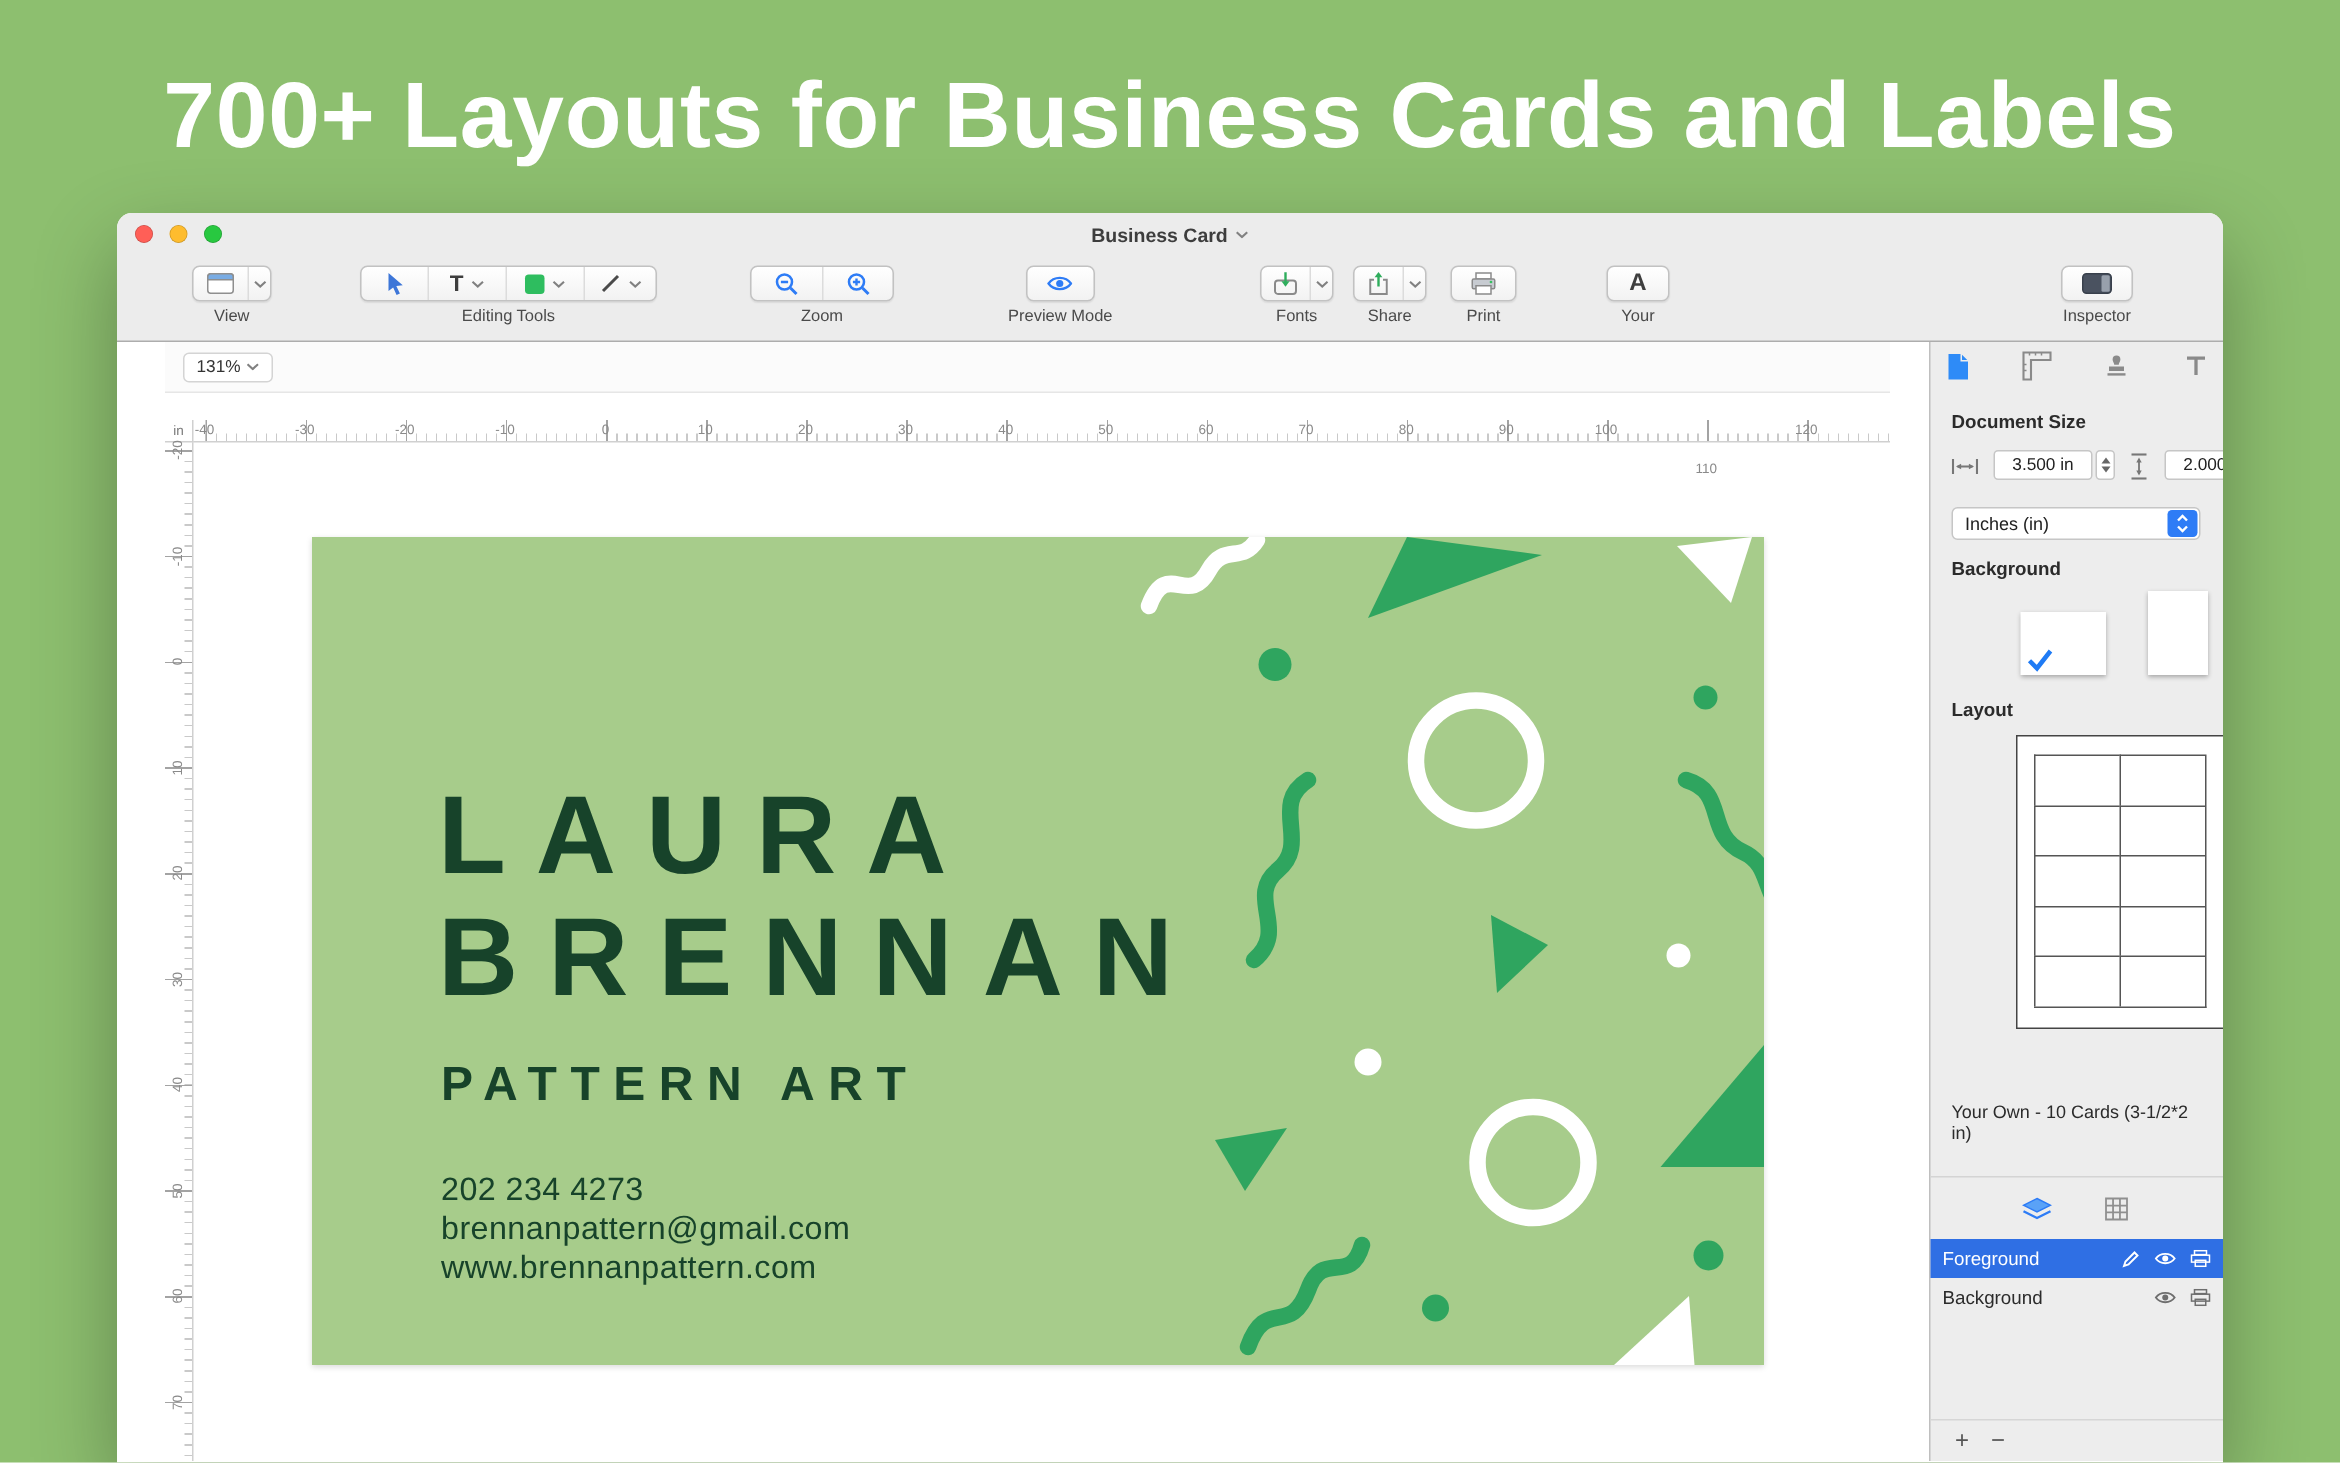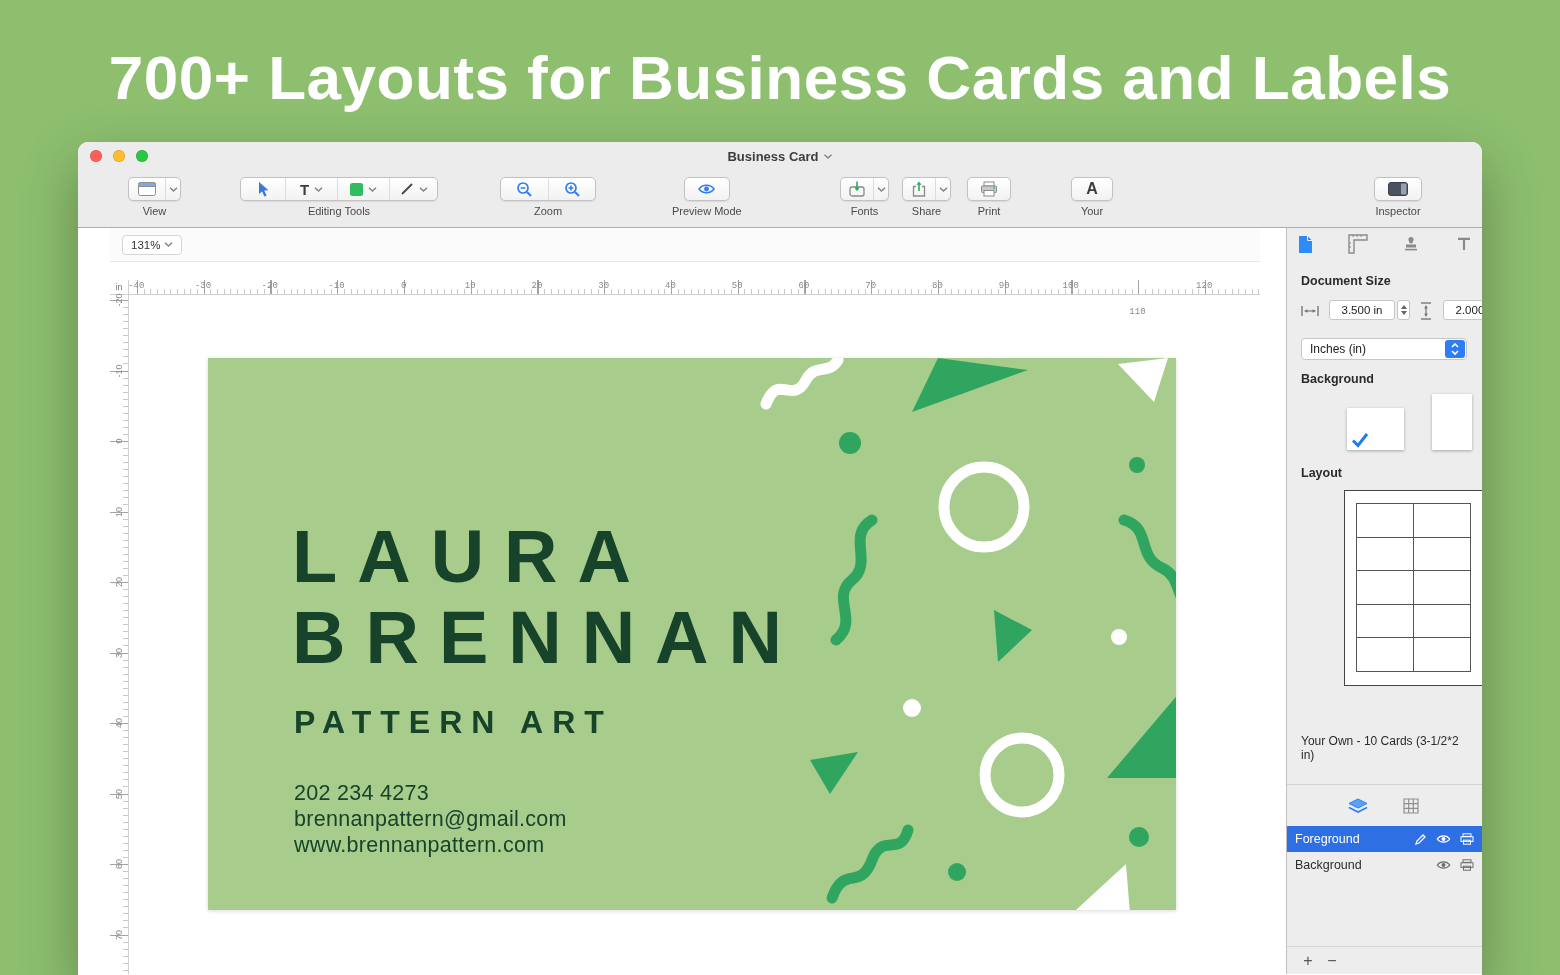--- a/index.html
+++ b/index.html
@@ -52,21 +52,21 @@
                   border-right:1px solid #D0D0D0; border-bottom:1px solid #D0D0D0;
                   font-size:9px; color:#777; display:flex; align-items:center; justify-content:center; }
   .h-ruler { position:absolute; left:19px; right:0; top:18px; height:15px;
              border-bottom:1px solid #D0D0D0;
              background-image:
                repeating-linear-gradient(to right,#A3A3A3 0 1px,transparent 1px 66.75px),
                repeating-linear-gradient(to right,#C9C9C9 0 1px,transparent 1px 6.675px);
              background-size:100% 100%,100% 5px;
              background-position:8px 0,8px 100%;
              background-repeat:no-repeat; }
-  .hnum { position:absolute; top:1px; transform:translateX(-55%); font-size:9px; color:#8A8A8A;font-family:Liberation Mono, monospace; }
+  .hnum { position:absolute; top:1px; transform:translateX(-55%); font-size:9px; color:#8A8A8A; }
   .v-ruler { position:absolute; left:0; top:33px; bottom:0; width:19px;
              border-right:1px solid #D0D0D0;
              background-image:
                repeating-linear-gradient(to bottom,#A3A3A3 0 1px,transparent 1px 70.5px),
                repeating-linear-gradient(to bottom,#C9C9C9 0 1px,transparent 1px 7.05px);
              background-size:100% 100%,5px 100%;
              background-position:0 5px,100% 5px;
              background-repeat:no-repeat; }
   .vnum { position:absolute; left:0; width:17px; text-align:center; font-size:9px; color:#8A8A8A;
           transform:translateY(-50%) rotate(-90deg); }

